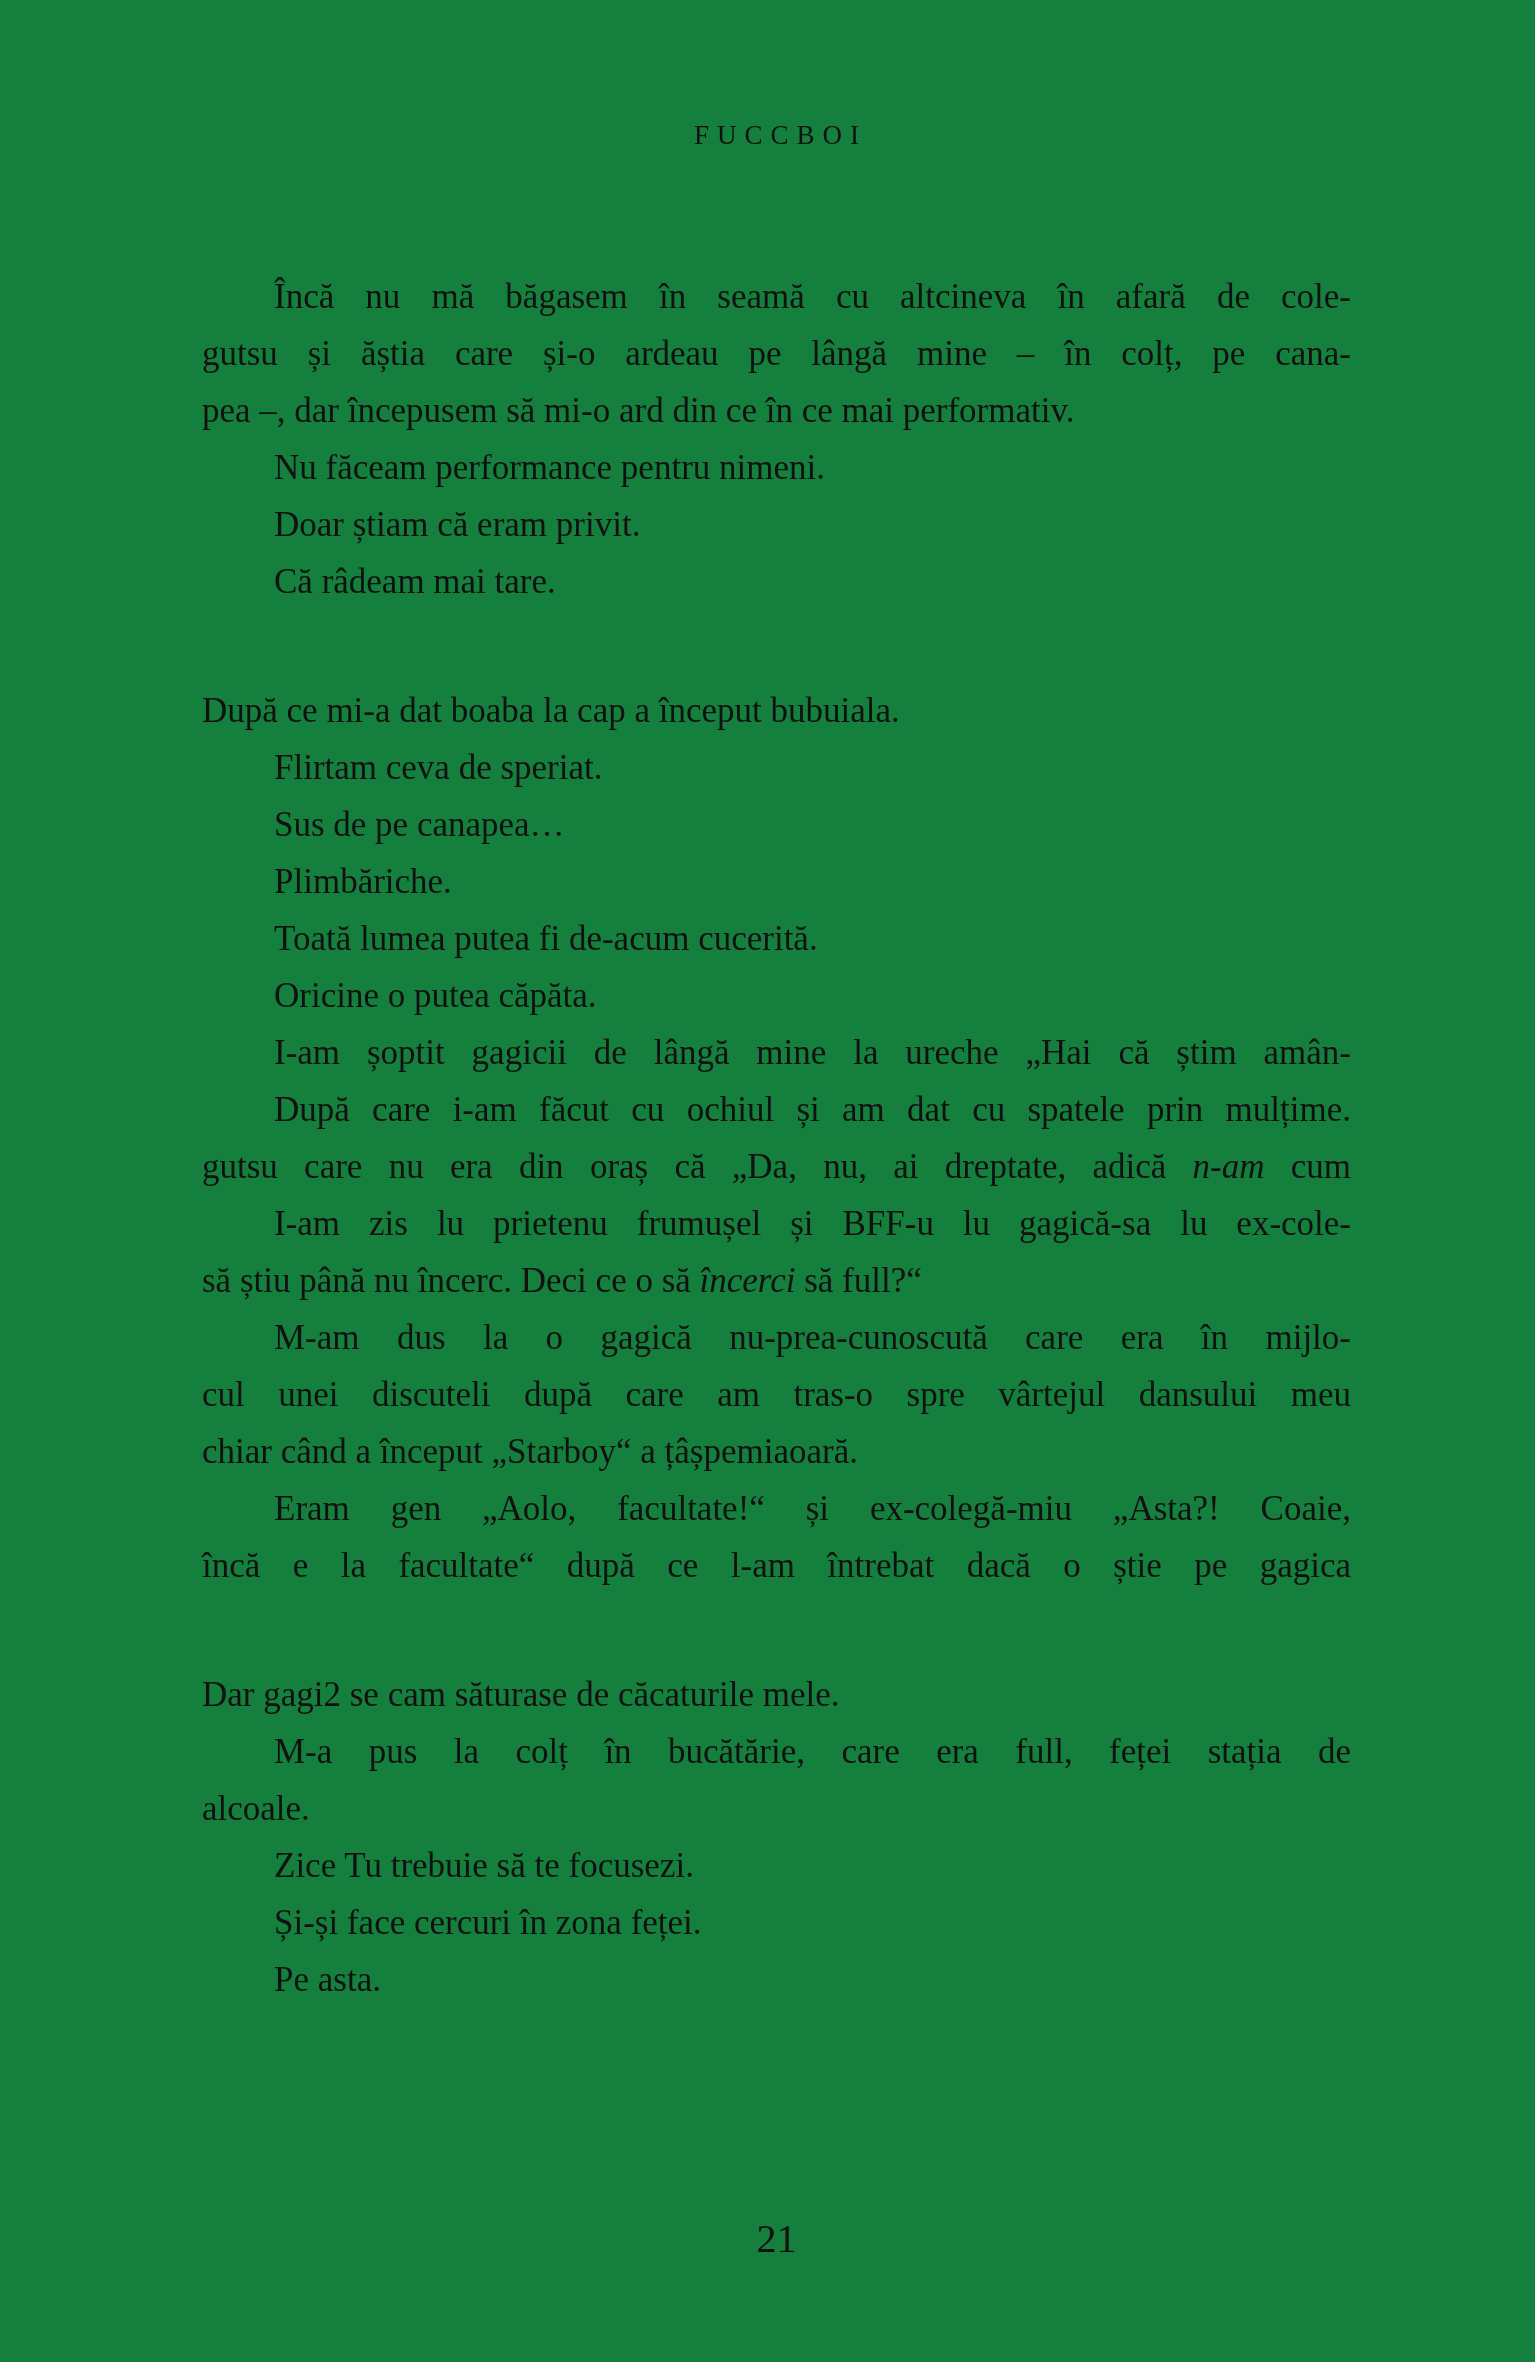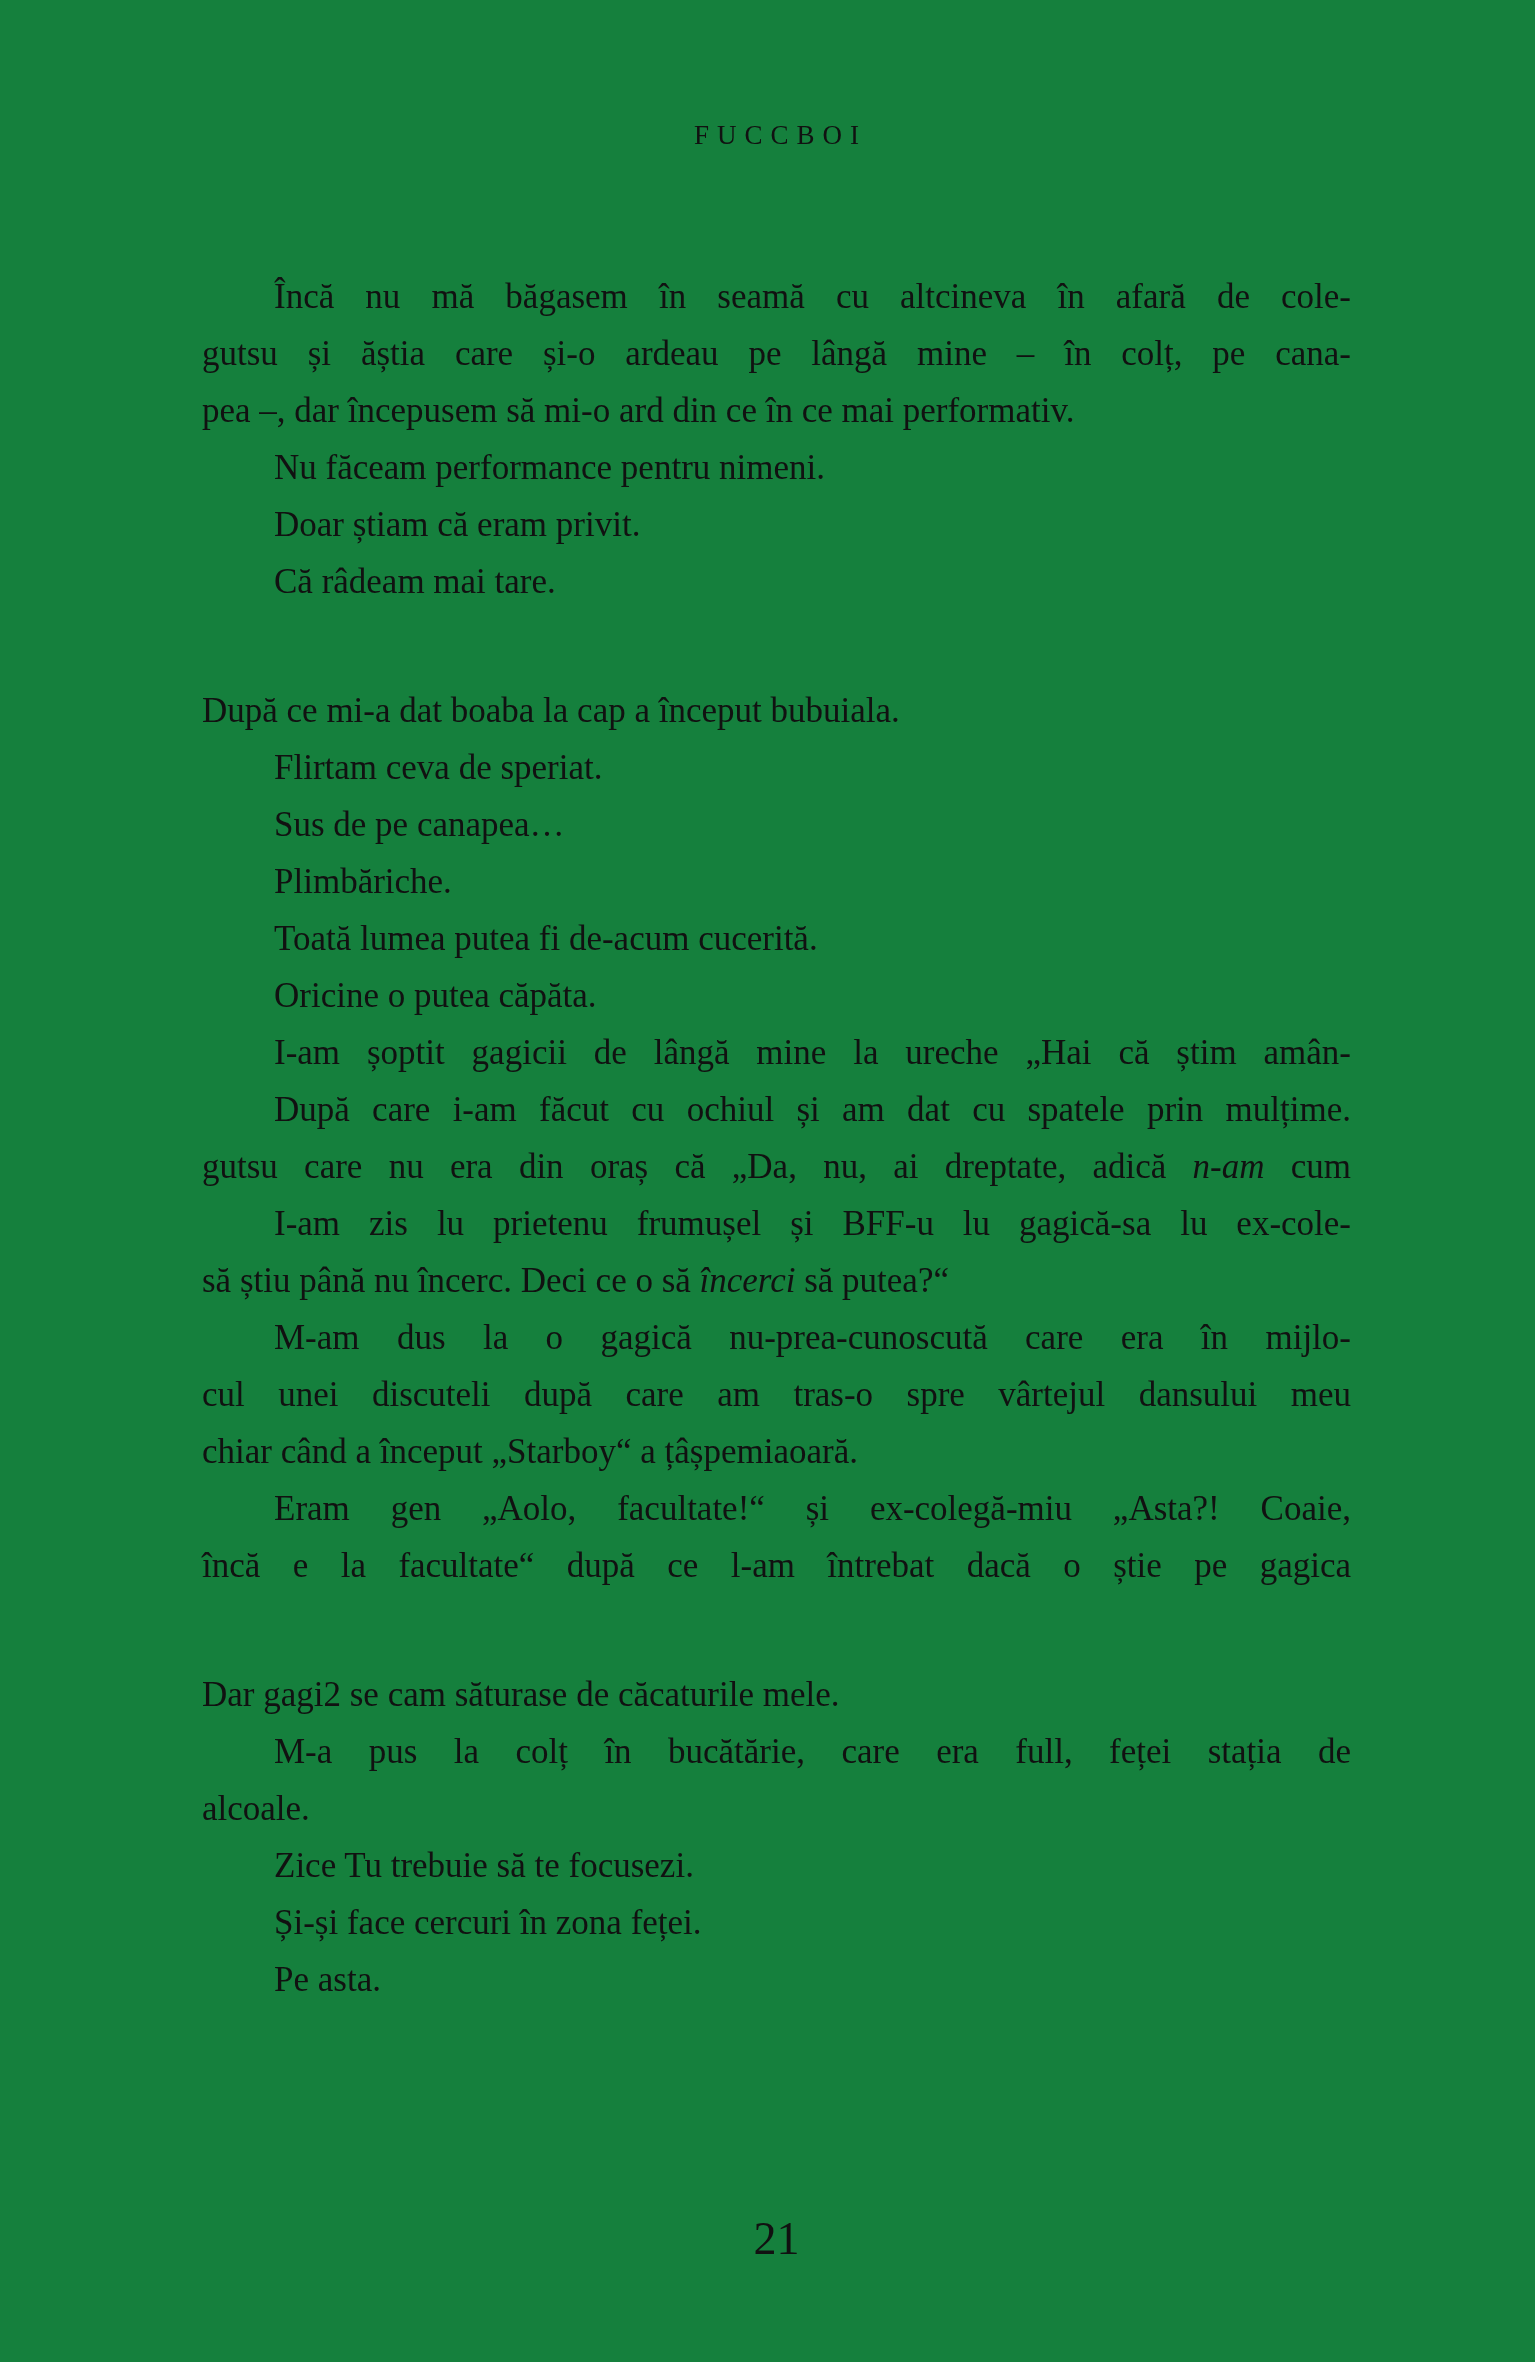--- a/index.html
+++ b/index.html
@@ -53,21 +53,21 @@
   }
   .line .it { font-style: italic; }
   .page-number {
     position: absolute;
     top: 2210px;
     left: 190px;
     width: 1173px;
     height: 57px;
     line-height: 57px;
     text-align: center;
-    font-size: 46px;
+    font-size: 40px;
   }
 </style>
 </head>
 <body>
 
 <div class="page">
   <div class="running-head">FUCCBOI</div>
 
   <div class="body-text">
       <div class="block">
@@ -82,21 +82,21 @@
         <div class="line">După ce mi-a dat boaba la cap a început bubuiala.</div>
         <div class="line indent">Flirtam ceva de speriat.</div>
         <div class="line indent">Sus de pe canapea…</div>
         <div class="line indent">Plimbăriche.</div>
         <div class="line indent">Toată lumea putea fi de-acum cucerită.</div>
         <div class="line indent">Oricine o putea căpăta.</div>
         <div class="line indent justify">I-am șoptit gagicii de lângă mine la ureche „Hai că știm amân-</div>
         <div class="line indent justify">După care i-am făcut cu ochiul și am dat cu spatele prin mulțime.</div>
         <div class="line justify"><span>gutsu care nu era din oraș că „Da, nu, ai dreptate, adică </span><span class="it">n-am</span><span> cum</span></div>
         <div class="line indent justify">I-am zis lu prietenu frumușel și BFF-u lu gagică-sa lu ex-cole-</div>
-        <div class="line"><span>să știu până nu încerc. Deci ce o să </span><span class="it">încerci</span><span> să putea?“</span></div>
+        <div class="line"><span>să știu până nu încerc. Deci ce o să </span><span class="it">încerci</span><span> să full?“</span></div>
         <div class="line indent justify">M-am dus la o gagică nu-prea-cunoscută care era în mijlo-</div>
         <div class="line justify">cul unei discuteli după care am tras-o spre vârtejul dansului meu</div>
         <div class="line">chiar când a început „Starboy“ a țâșpemiaoară.</div>
         <div class="line indent justify">Eram gen „Aolo, facultate!“ și ex-colegă-miu „Asta?! Coaie,</div>
         <div class="line justify">încă e la facultate“ după ce l-am întrebat dacă o știe pe gagica</div>
       </div>
       <div class="block">
         <div class="line">Dar gagi2 se cam săturase de căcaturile mele.</div>
         <div class="line indent justify">M-a pus la colț în bucătărie, care era full, feței stația de</div>
         <div class="line">alcoale.</div>

